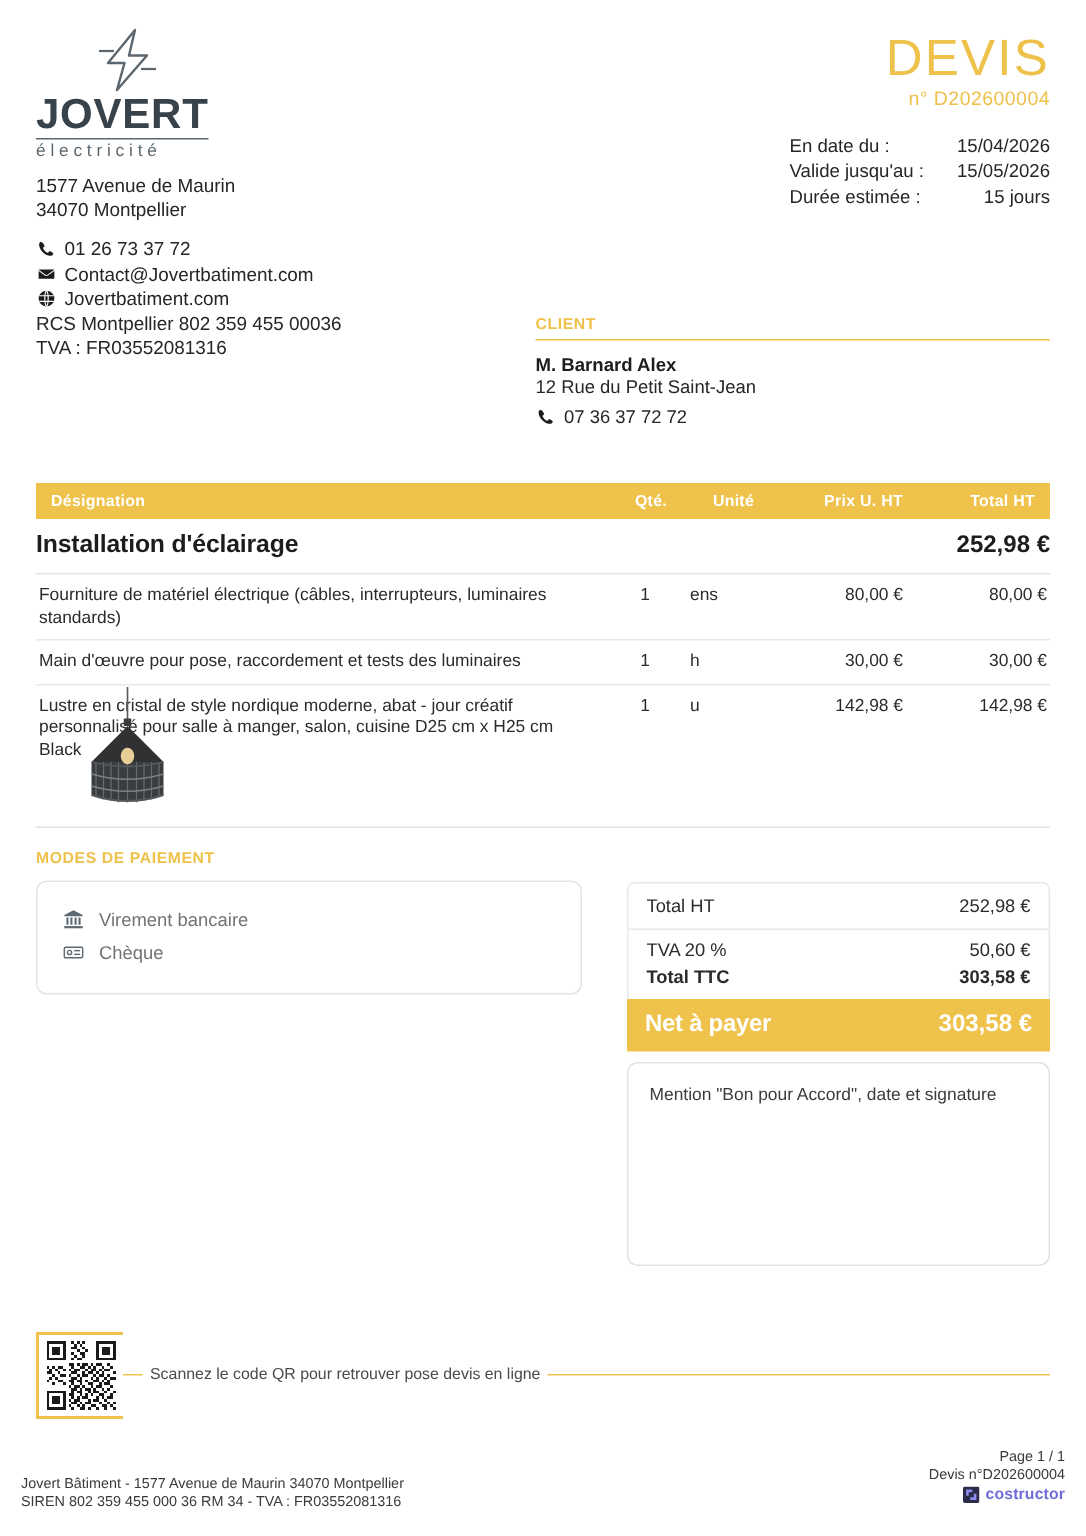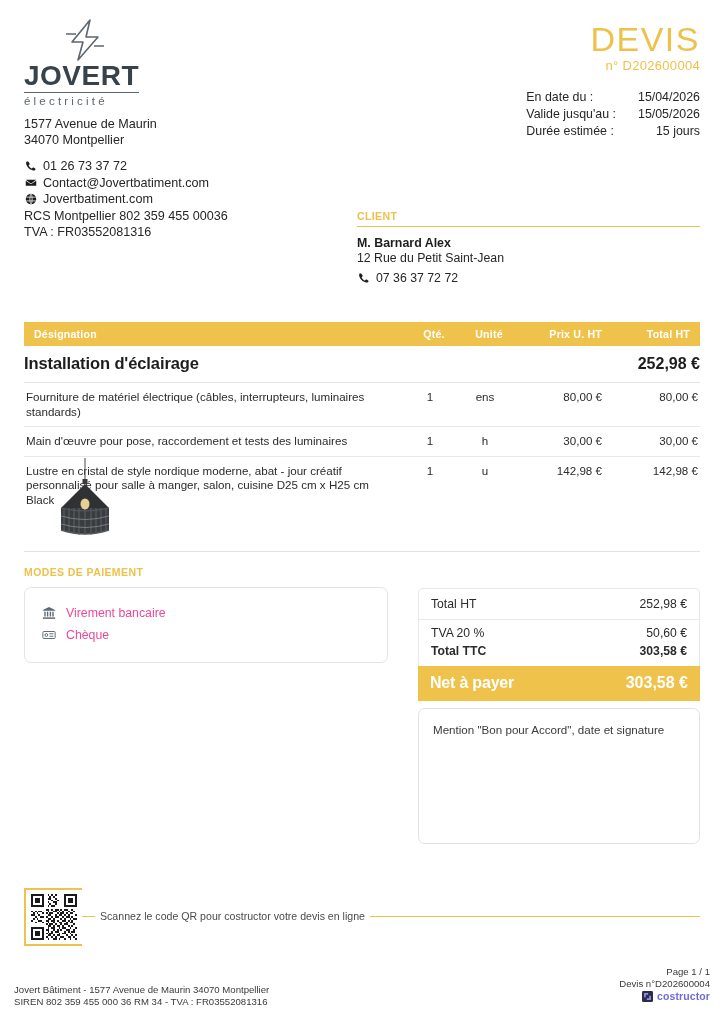--- a/index.html
+++ b/index.html
@@ -203,21 +203,21 @@
   .line-row td {
     font-size: 11.6px;
     color: #2b2b2b;
     padding: 7px 8px 7px 0;
     border-bottom: 1px solid #e8e8e8;
     vertical-align: top;
     line-height: 14.5px;
   }
   .line-row td.c-desc { padding-left: 2px; }
   .line-row td.c-qte  { text-align: center; }
-  .line-row td.c-unit { text-align: center; }
+  .line-row td.c-unit { }
   .line-row td.c-pu   { text-align: right; white-space: nowrap; }
   .line-row td.c-tot  { text-align: right; white-space: nowrap; padding-right: 2px; }
   .line-row.no-border td { border-bottom: none; }
 
   
   .product-img-wrap {
     position: absolute;
     left: 30px;
     top: 458px;
     width: 110px;
@@ -250,21 +250,21 @@
     border: 1px solid #e1e4e8;
     border-radius: 7px;
     padding: 14px 16px 16px 16px;
     background: #fff;
   }
   .pay-item {
     display: flex;
     align-items: center;
     gap: 10px;
     font-size: 12.3px;
-    color: #ec4899;
+    color: #737373;
     line-height: 22px;
   }
   .pay-item .ic {
     width: 15px; height: 15px; flex: 0 0 15px;
     display: flex; align-items: center; justify-content: center;
     color: #5e6a73;
   }
 
   
   .totals {
@@ -754,21 +754,21 @@
             <rect x="12" y="24" width="2" height="1"></rect>
           <rect x="15" y="24" width="1" height="1"></rect>
             <rect x="18" y="24" width="1" height="1"></rect>
           <rect x="21" y="24" width="1" height="1"></rect>
             <rect x="24" y="24" width="1" height="1"></rect>
         </g>
       </svg>
     </div>
   </div>
   <div class="qr-line"></div>
-  <div class="qr-caption">Scannez le code QR pour costructor votre devis en ligne</div>
+  <div class="qr-caption">Scannez le code QR pour retrouver pose devis en ligne</div>
 
   <div class="foot-left">
     <div>Jovert Bâtiment - 1577 Avenue de Maurin 34070 Montpellier</div>
     <div>SIREN 802 359 455 000 36 RM 34 - TVA : FR03552081316</div>
   </div>
 
   <div class="foot-right">
     <div>Page 1 / 1</div>
     <div>Devis n°D202600004</div>
     <div class="brand">

